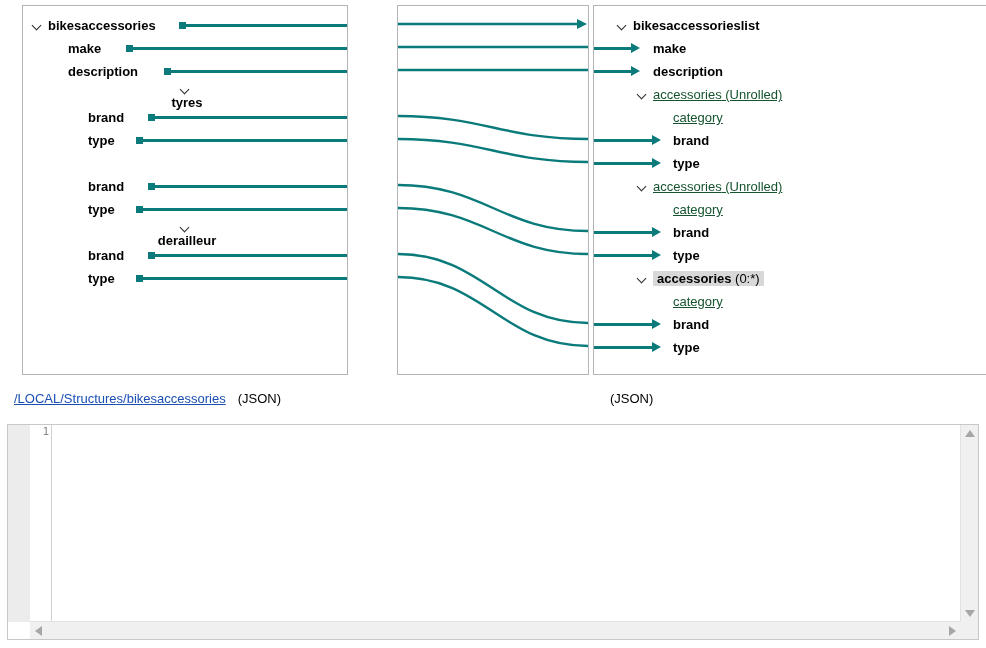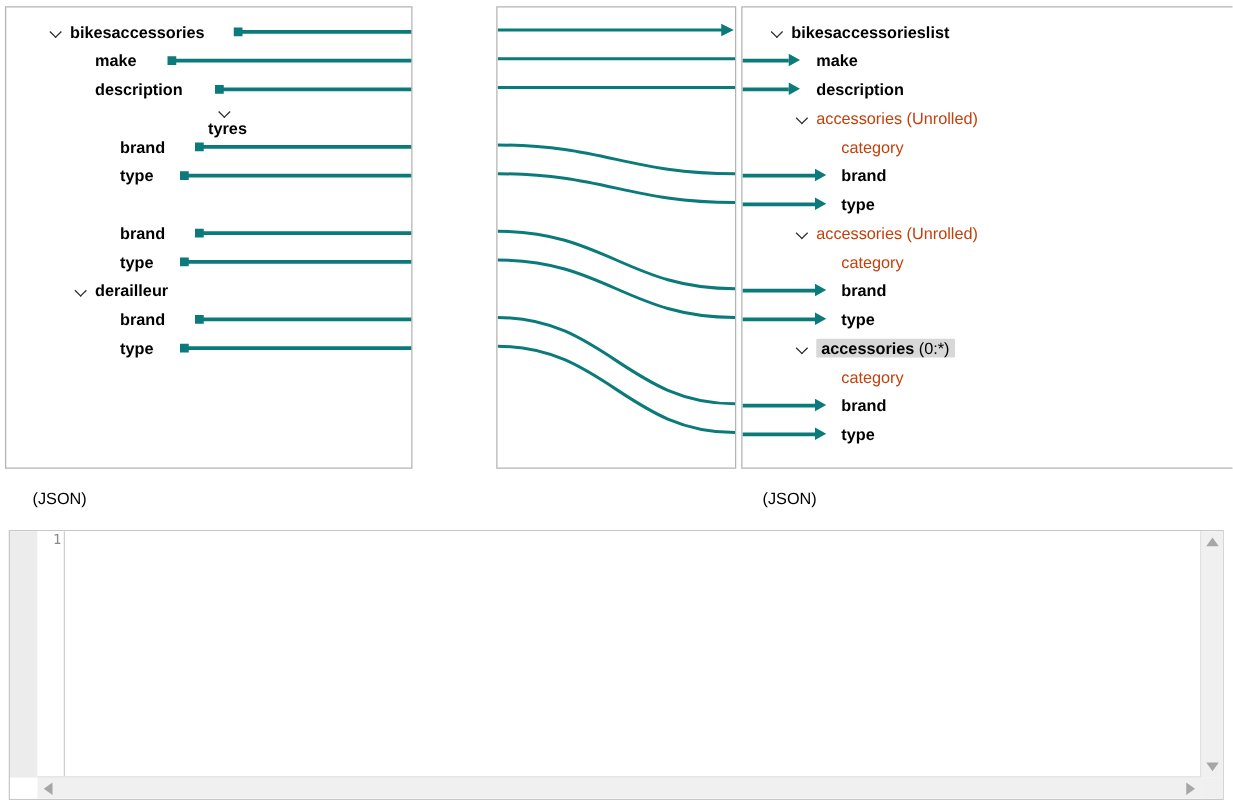--- a/index.html
+++ b/index.html
@@ -15,21 +15,21 @@
   
   #mapping-area{position:absolute;left:0;top:0;width:986px;height:378px;}
 
   .panel{
     position:absolute;top:5px;height:370px;
     background:#ffffff;
     border:1px solid #b4b4b4;
     box-sizing:border-box;
     overflow:hidden;
   }
-  #left-panel{left:4px;width:326px;padding-left:26px;}
+  #left-panel{left:22px;width:326px;}
   #mid-panel{left:397px;width:192px;}
   #right-panel{left:593px;width:460px;}
 
   .tree{position:relative;width:100%;height:100%;}
 
   .tree-row{
     position:absolute;left:0;right:0;height:23px;
     display:flex;align-items:center;
     white-space:nowrap;
   }
@@ -43,21 +43,21 @@
     content:"";
     position:absolute;left:2px;top:3px;
     width:6px;height:6px;
     border-right:1.6px solid #2b2b2b;
     border-bottom:1.6px solid #2b2b2b;
     transform:rotate(45deg);
   }
   .chev.hidden::before{display:none;}
   .label{font-size:13px;line-height:1;}
   .label.bold{font-weight:bold;color:#000;}
-  .label.plain{font-weight:normal;color:#c2410c;}
+  .label.plain{font-weight:normal;color:#14532d;text-decoration:underline;}
   .hl{background:#d8d8d8;padding:1px 4px;border-radius:1px;}
   .hl .suffix{font-weight:normal;}
 
   
   .stub{
     position:absolute;height:3px;background:#0a7a7a;
   }
   .stub-sq{
     position:absolute;width:7px;height:7px;background:#0a7a7a;
   }
@@ -177,21 +177,21 @@
         </div>
         <div class="stub-sq" style="left: 125px; top: 177px;"></div>
         <div class="stub" style="left: 131px; top: 179px; width: 253px;"></div>
         <div class="tree-row" style="top: 192px;">
           <span style="display: inline-block; width: 48px;"></span>
           <span class="chev hidden"></span>
           <span class="label bold" style="margin-left: 4px;">type</span>
         </div>
         <div class="stub-sq" style="left: 113px; top: 200px;"></div>
         <div class="stub" style="left: 119px; top: 202px; width: 265px;"></div>
-        <div class="tree-row" style="top: 215px;">
+        <div class="tree-row" style="top: 215px; flex-direction: column;">
           <span style="display: inline-block; width: 28px;"></span>
           <span class="chev"></span>
           <span class="label bold" style="margin-left: 4px;">derailleur</span>
         </div>
         <div class="tree-row" style="top: 238px;">
           <span style="display: inline-block; width: 48px;"></span>
           <span class="chev hidden"></span>
           <span class="label bold" style="margin-left: 4px;">brand</span>
         </div>
         <div class="stub-sq" style="left: 125px; top: 246px;"></div>
@@ -312,20 +312,21 @@
           <span class="chev hidden"></span>
           <span class="label bold" style="margin-left: 4px;"><span>type</span></span>
         </div>
         <div class="in-line" style="top: 340px; width: 58px;"></div>
         <div class="in-head" style="left: 58px; top: 336px;"></div>
       </div>
   </div>
 </div>
 
 <div class="src-row" id="src-left">
+  <span class="src-link">/LOCAL/Structures/bikesaccessories</span>
   <span class="src-kind">(JSON)</span>
 </div>
 <div class="src-row" id="src-right">
   <span class="src-kind">(JSON)</span>
 </div>
 
 <div id="editor">
   <div id="editor-inner">
     <div id="gutter"></div>
     <div id="gutter-num">1</div>

